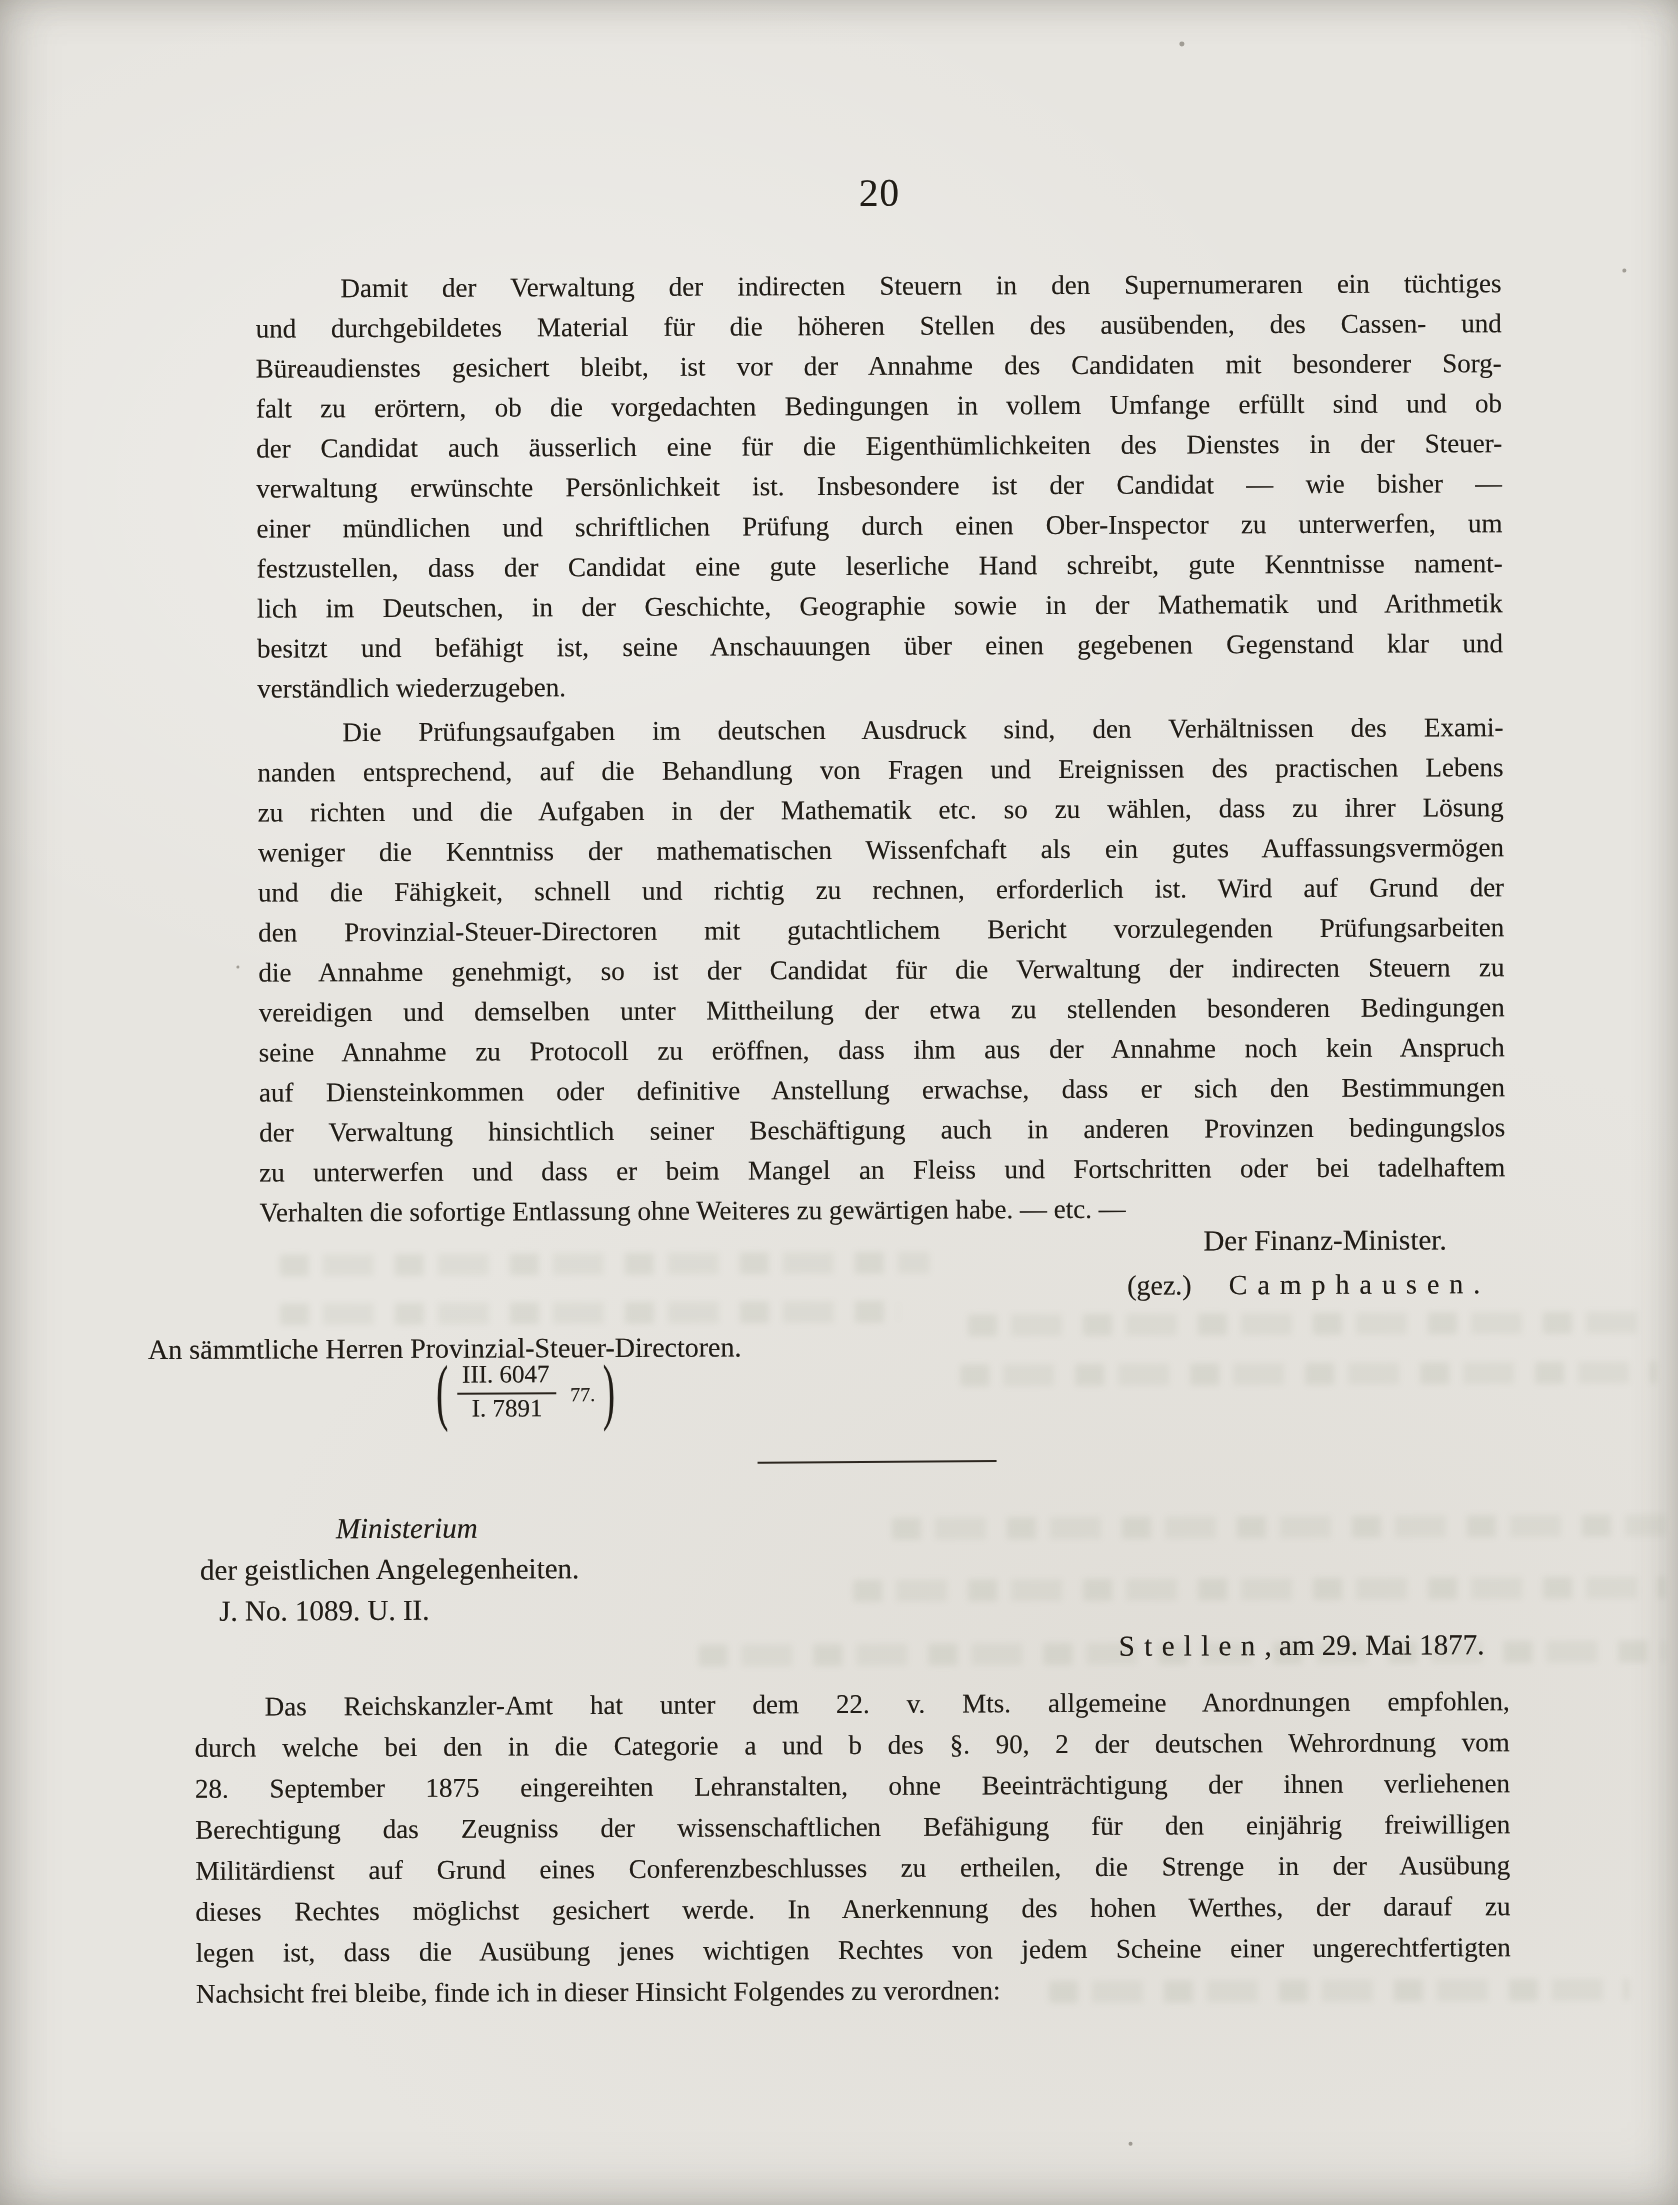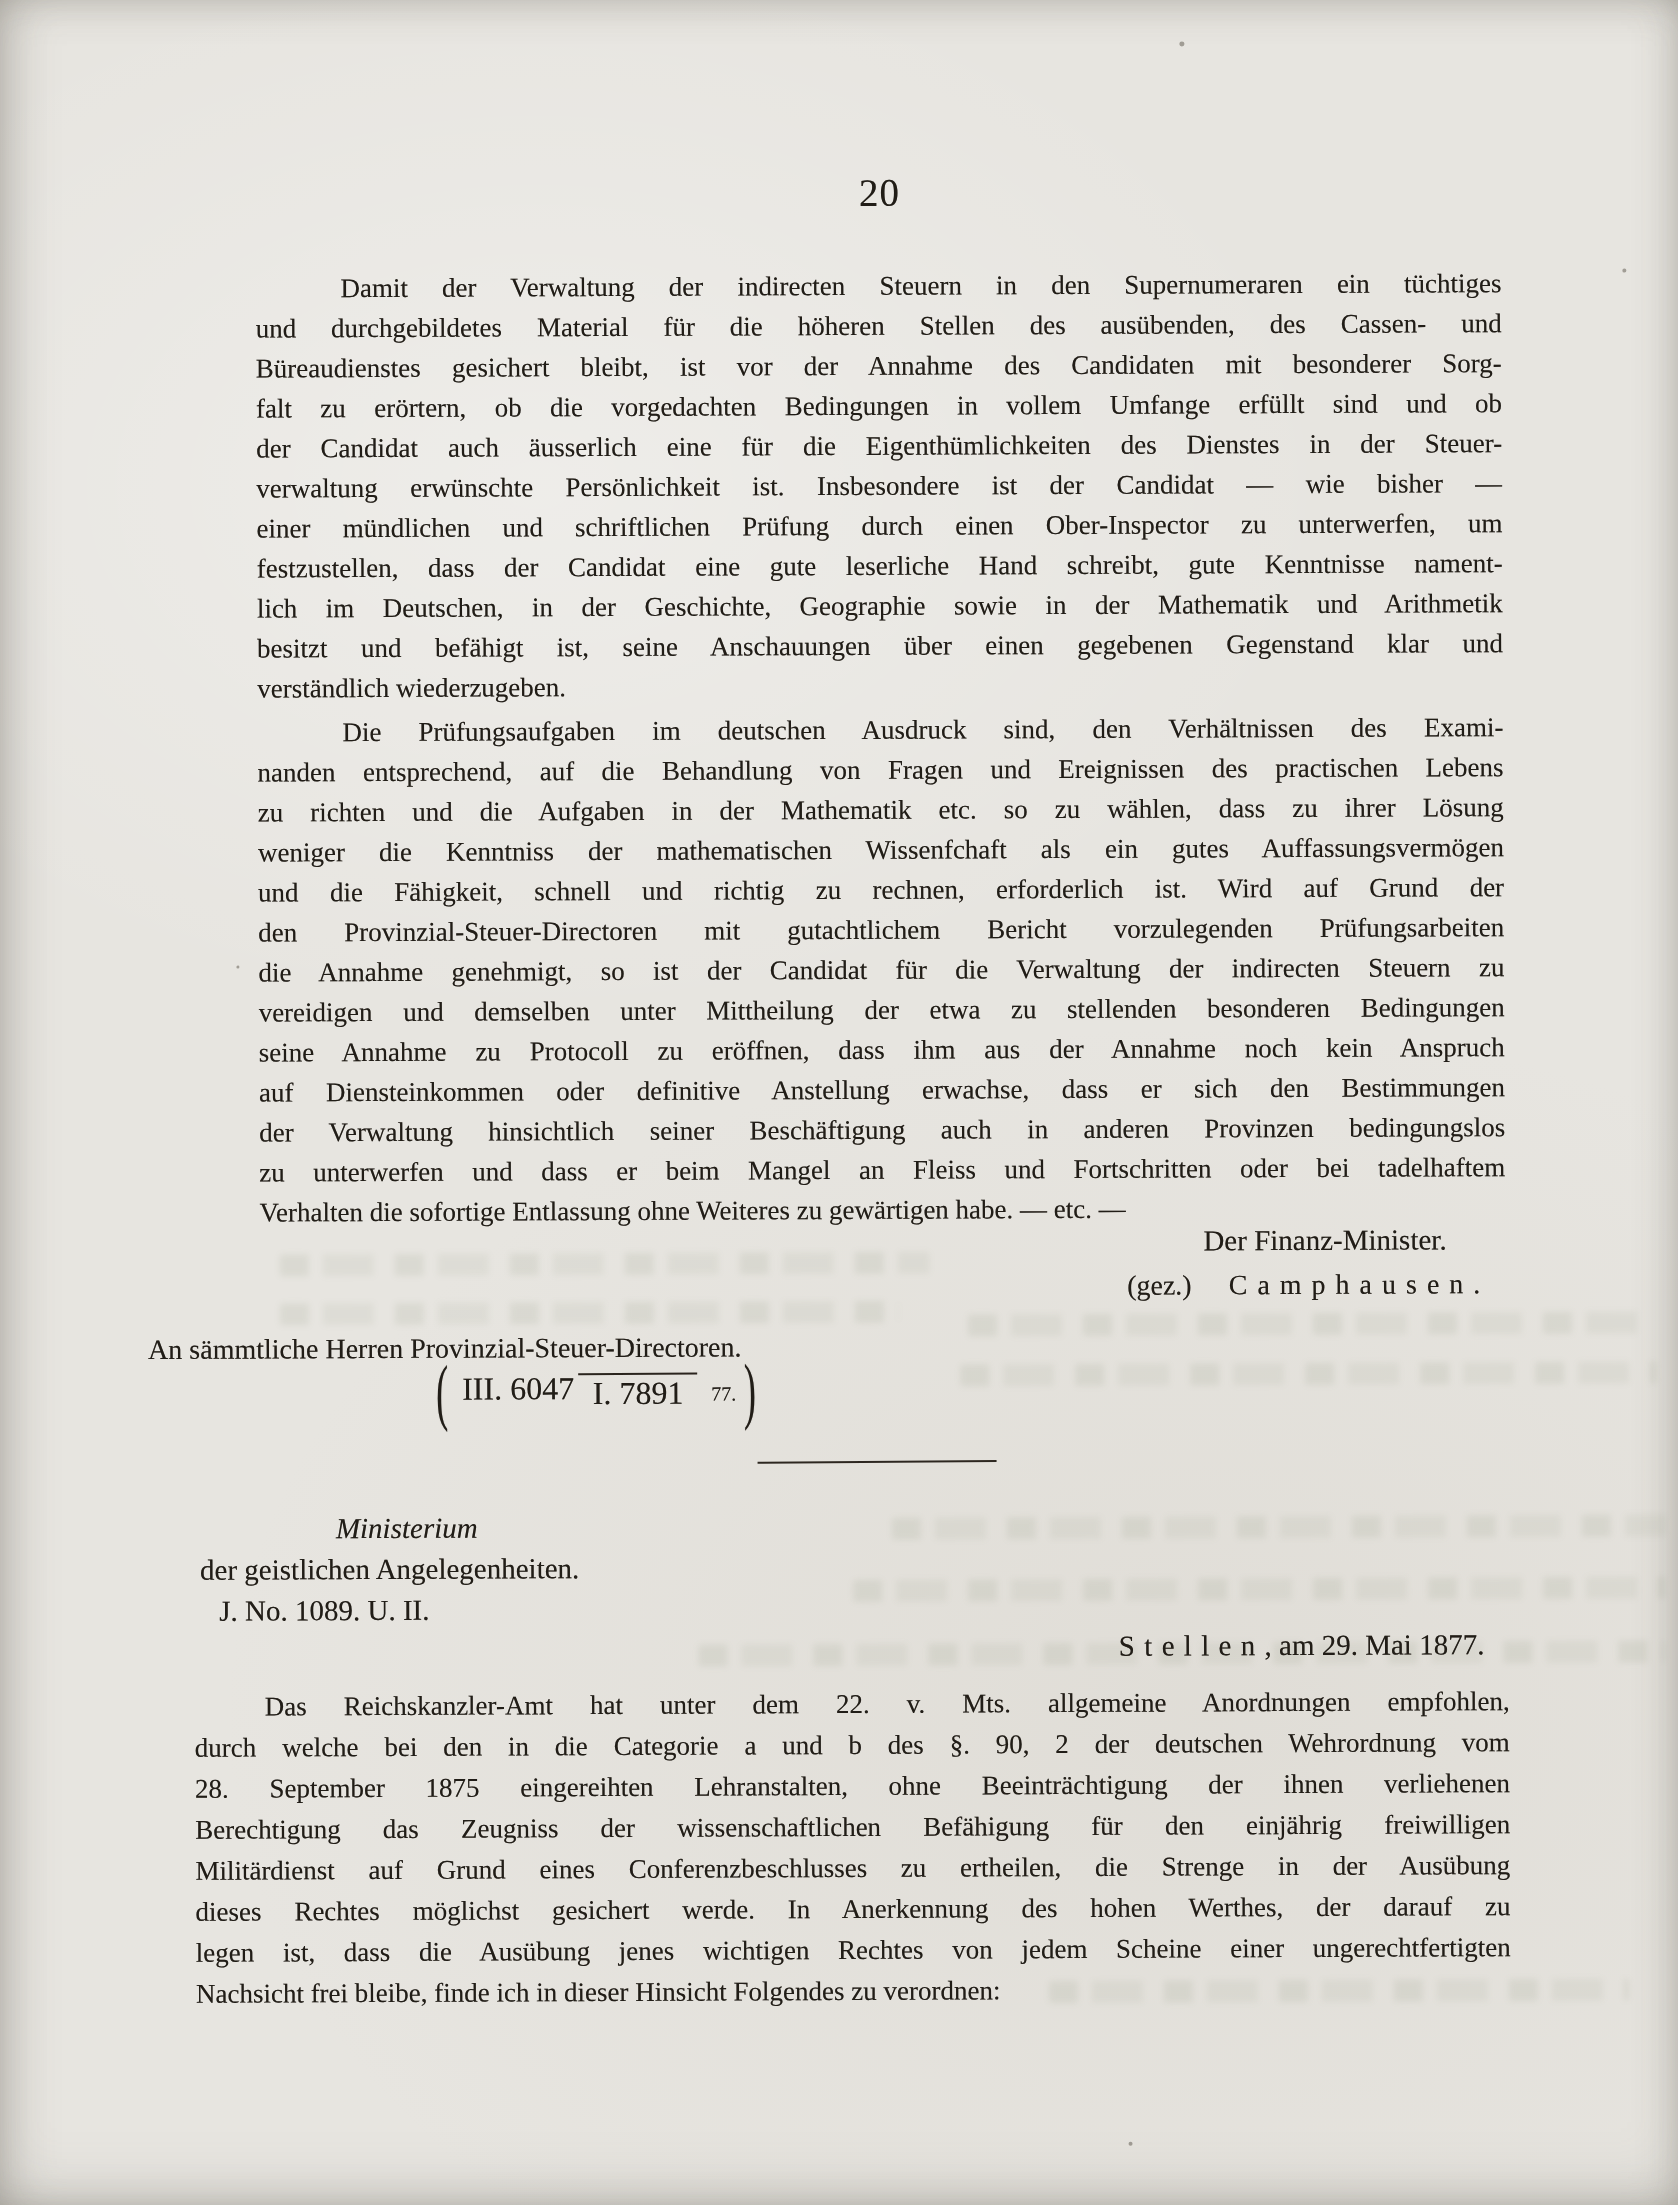--- a/index.html
+++ b/index.html
@@ -88,23 +88,24 @@
   }
   .paren {
     display: inline-block;
     font-size: 36px;
     transform: scaleY(2.05);
     transform-origin: 50% 50%;
     font-weight: 400;
   }
   .frac {
     display: inline-flex;
-    align-items: flex-end;
+    flex-direction: column;
+    align-items: flex-start;
     margin: 0 3.1px 0 9.3px;
-    font-size: 32px;
+    font-size: 25px;
   }
   .frac-top { padding: 0 4.6px 4.6px 4.6px; }
   .frac-bottom { border-top: 2.3px solid #2a241d; padding: 0 14px 0 14px; }
   .frac-suffix { font-size: 20px; margin: 6.2px 7.7px 0 10.8px; font-family: Liberation Serif, serif; }
 
   .rule {
     position: absolute;
     left: 756px; top: 1461px;
     width: 239px; height: 2.3px;
     background: #2d2720;

